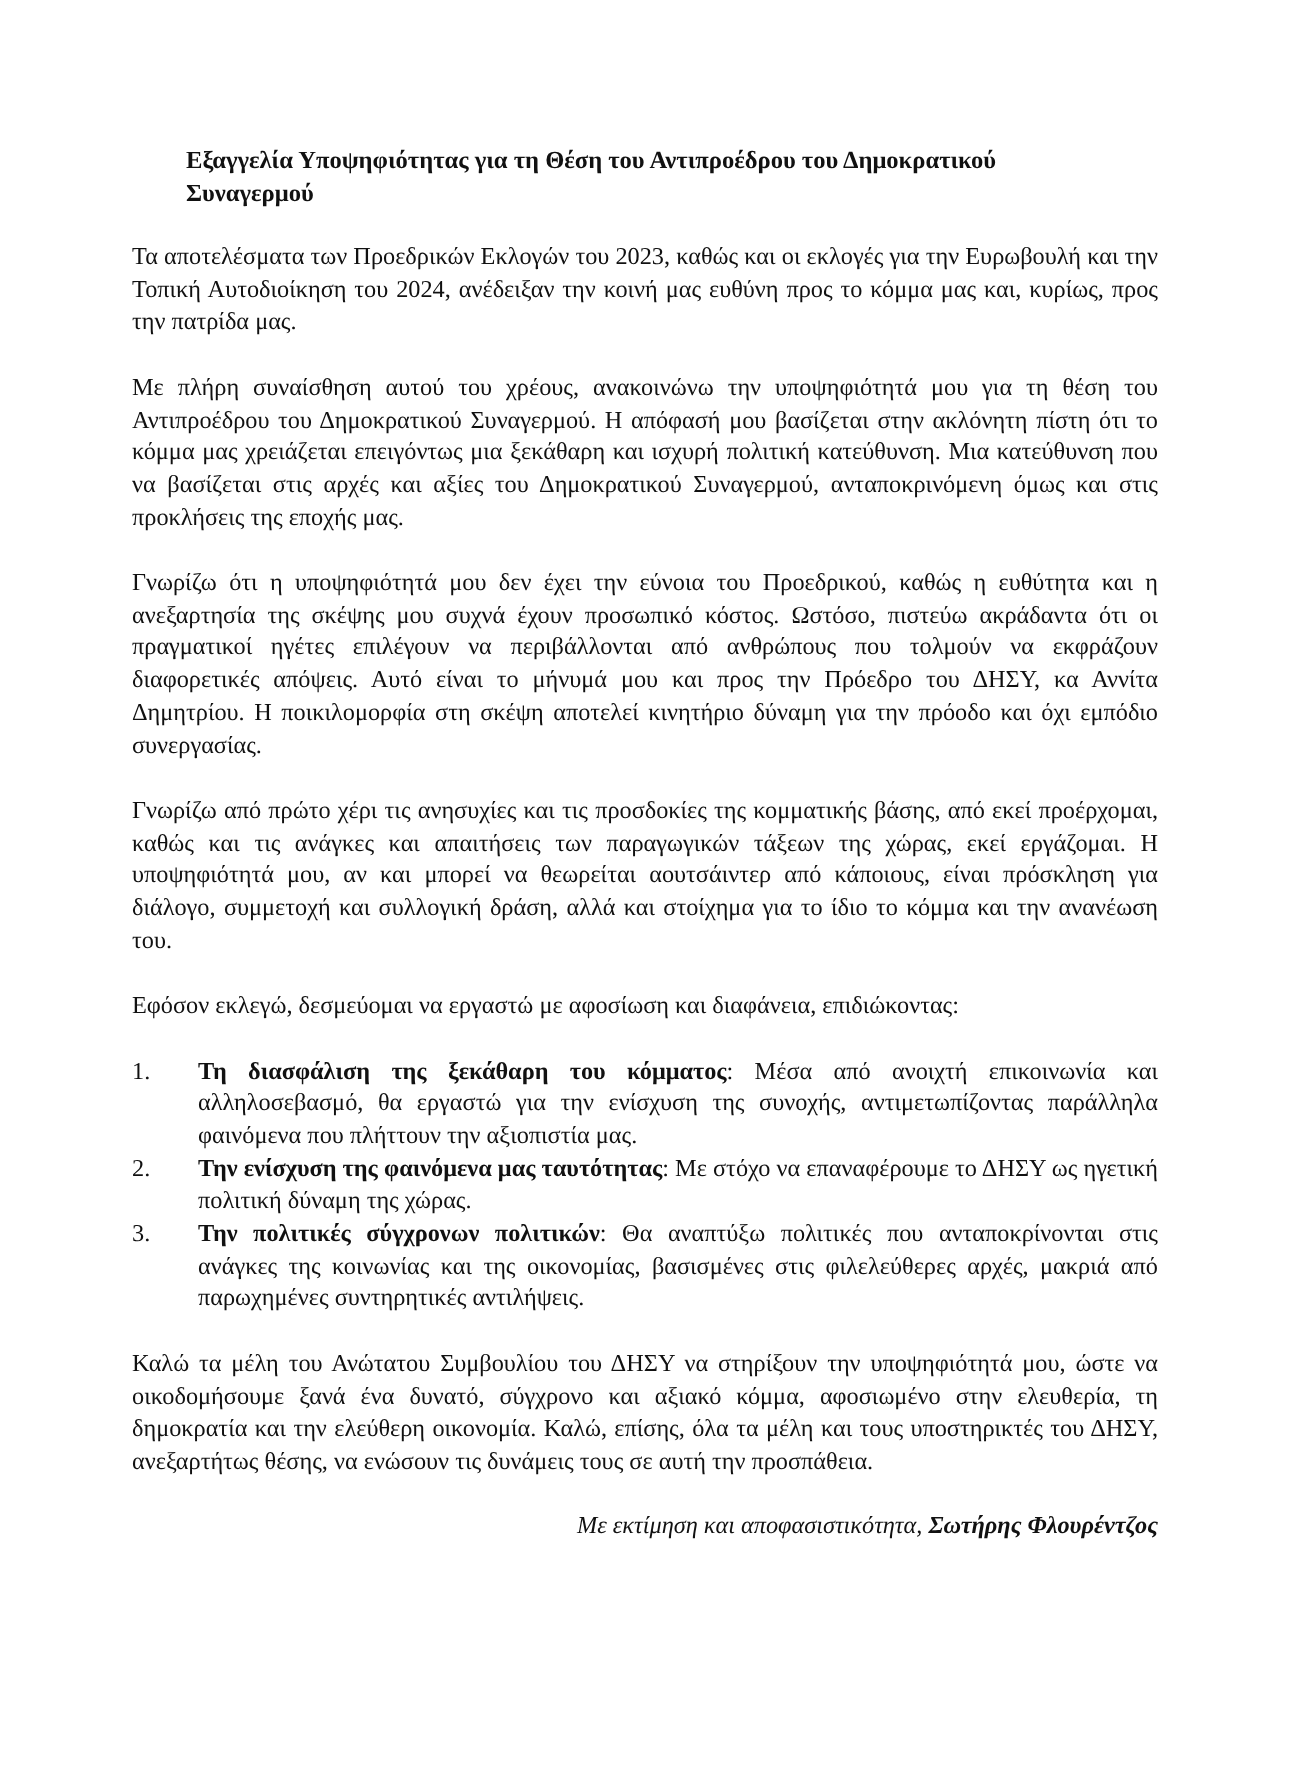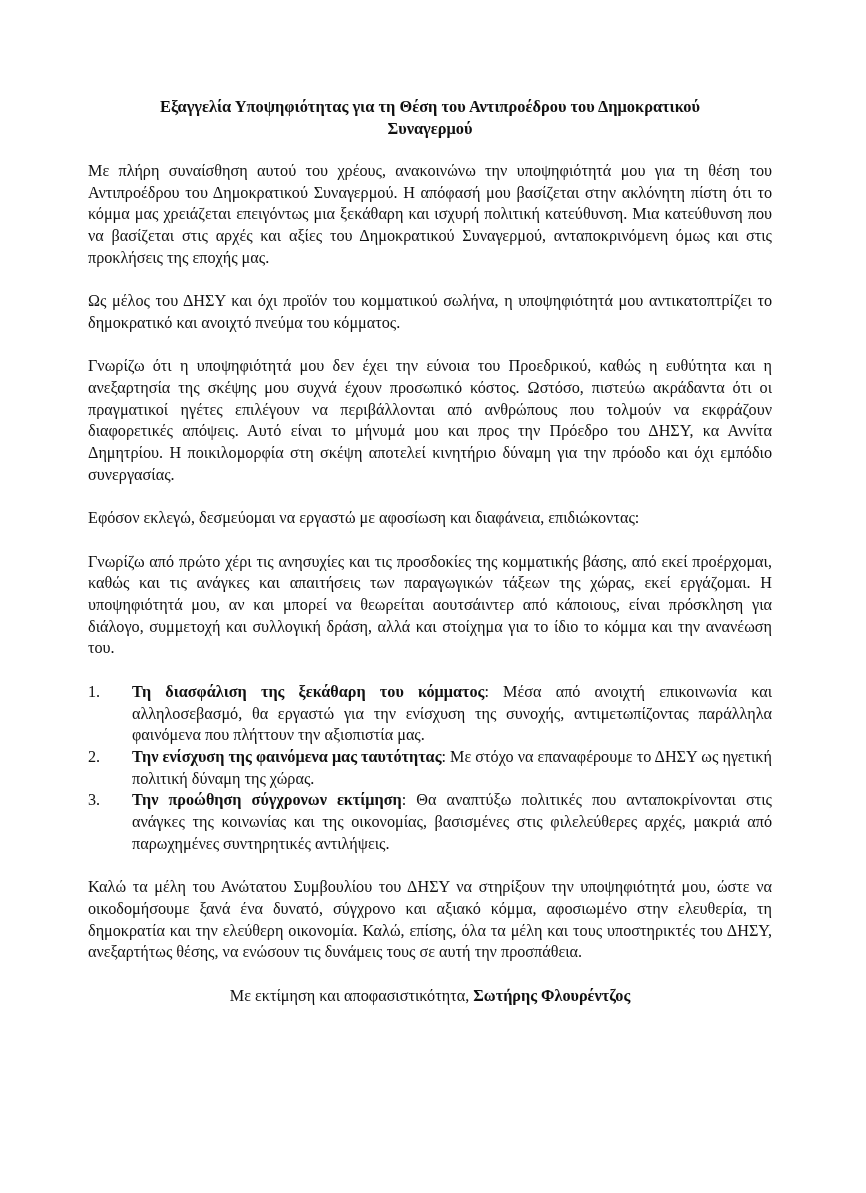--- a/index.html
+++ b/index.html
@@ -3,54 +3,54 @@
 <meta charset="utf-8">
 <style>
   html, body { margin: 0; padding: 0; background: #ffffff; }
   body { width: 866px; height: 1193px; overflow: hidden; position: relative; }
   .page {
     position: absolute; left: 88px; top: 96px; width: 684px;
     font-family: "Liberation Serif", "DejaVu Serif", serif;
     font-size: 16.2px; line-height: 21.7px; color: #111111;
   }
   .title {
-    text-align: center; font-weight: bold; font-size: 16.4px;
+    font-weight: bold; font-size: 16.4px;
     line-height: 22px; margin: 0 0 21px 0; padding: 0 36px;
   }
   p { margin: 0 0 21.7px 0; text-align: justify; }
   p.greeting { margin-bottom: 21.7px; }
   ol { list-style: none; margin: 0 0 21.7px 0; padding: 0; }
   ol li { position: relative; padding-left: 44px; text-align: justify; }
   ol li .num { position: absolute; left: 0; top: 0; }
   b { font-weight: bold; }
 </style>
 </head>
 <body>
 
 <div class="page">
   <div class="title">Εξαγγελία Υποψηφιότητας για τη Θέση του Αντιπροέδρου του Δημοκρατικού Συναγερμού</div>
 
 
+  <p>Τα αποτελέσματα των Προεδρικών Εκλογών του 2023, καθώς και οι εκλογές για την Ευρωβουλή και την Τοπική Αυτοδιοίκηση του 2024, ανέδειξαν την κοινή μας ευθύνη προς το κόμμα μας και, κυρίως, προς την πατρίδα μας.</p>
   <p>Με πλήρη συναίσθηση αυτού του χρέους, ανακοινώνω την υποψηφιότητά μου για τη θέση του Αντιπροέδρου του Δημοκρατικού Συναγερμού. Η απόφασή μου βασίζεται στην ακλόνητη πίστη ότι το κόμμα μας χρειάζεται επειγόντως μια ξεκάθαρη και ισχυρή πολιτική κατεύθυνση. Μια κατεύθυνση που να βασίζεται στις αρχές και αξίες του Δημοκρατικού Συναγερμού, ανταποκρινόμενη όμως και στις προκλήσεις της εποχής μας.</p>
-  <p>Ως μέλος του ΔΗΣΥ και όχι προϊόν του κομματικού σωλήνα, η υποψηφιότητά μου αντικατοπτρίζει το δημοκρατικό και ανοιχτό πνεύμα του κόμματος.</p>
   <p>Γνωρίζω ότι η υποψηφιότητά μου δεν έχει την εύνοια του Προεδρικού, καθώς η ευθύτητα και η ανεξαρτησία της σκέψης μου συχνά έχουν προσωπικό κόστος. Ωστόσο, πιστεύω ακράδαντα ότι οι πραγματικοί ηγέτες επιλέγουν να περιβάλλονται από ανθρώπους που τολμούν να εκφράζουν διαφορετικές απόψεις. Αυτό είναι το μήνυμά μου και προς την Πρόεδρο του ΔΗΣΥ, κα Αννίτα Δημητρίου. Η ποικιλομορφία στη σκέψη αποτελεί κινητήριο δύναμη για την πρόοδο και όχι εμπόδιο συνεργασίας.</p>
+  <p>Γνωρίζω από πρώτο χέρι τις ανησυχίες και τις προσδοκίες της κομματικής βάσης, από εκεί προέρχομαι, καθώς και τις ανάγκες και απαιτήσεις των παραγωγικών τάξεων της χώρας, εκεί εργάζομαι. Η υποψηφιότητά μου, αν και μπορεί να θεωρείται αουτσάιντερ από κάποιους, είναι πρόσκληση για διάλογο, συμμετοχή και συλλογική δράση, αλλά και στοίχημα για το ίδιο το κόμμα και την ανανέωση του.</p>
   <p>Εφόσον εκλεγώ, δεσμεύομαι να εργαστώ με αφοσίωση και διαφάνεια, επιδιώκοντας:</p>
-  <p>Γνωρίζω από πρώτο χέρι τις ανησυχίες και τις προσδοκίες της κομματικής βάσης, από εκεί προέρχομαι, καθώς και τις ανάγκες και απαιτήσεις των παραγωγικών τάξεων της χώρας, εκεί εργάζομαι. Η υποψηφιότητά μου, αν και μπορεί να θεωρείται αουτσάιντερ από κάποιους, είναι πρόσκληση για διάλογο, συμμετοχή και συλλογική δράση, αλλά και στοίχημα για το ίδιο το κόμμα και την ανανέωση του.</p>
 
   <ol>
     <li>
       <span class="num">1.</span>
       <b>Τη διασφάλιση της ξεκάθαρη του κόμματος</b><span>: Μέσα από ανοιχτή επικοινωνία και αλληλοσεβασμό, θα εργαστώ για την ενίσχυση της συνοχής, αντιμετωπίζοντας παράλληλα φαινόμενα που πλήττουν την αξιοπιστία μας.</span>
     </li>
     <li>
       <span class="num">2.</span>
       <b>Την ενίσχυση της φαινόμενα μας ταυτότητας</b><span>: Με στόχο να επαναφέρουμε το ΔΗΣΥ ως ηγετική πολιτική δύναμη της χώρας.</span>
     </li>
     <li>
       <span class="num">3.</span>
-      <b>Την προώθηση σύγχρονων εκτίμηση</b><span>: Θα αναπτύξω πολιτικές που ανταποκρίνονται στις ανάγκες της κοινωνίας και της οικονομίας, βασισμένες στις φιλελεύθερες αρχές, μακριά από παρωχημένες συντηρητικές αντιλήψεις.</span>
+      <b>Την πολιτικές σύγχρονων πολιτικών</b><span>: Θα αναπτύξω πολιτικές που ανταποκρίνονται στις ανάγκες της κοινωνίας και της οικονομίας, βασισμένες στις φιλελεύθερες αρχές, μακριά από παρωχημένες συντηρητικές αντιλήψεις.</span>
     </li>
   </ol>
 
   <p>Καλώ τα μέλη του Ανώτατου Συμβουλίου του ΔΗΣΥ να στηρίξουν την υποψηφιότητά μου, ώστε να οικοδομήσουμε ξανά ένα δυνατό, σύγχρονο και αξιακό κόμμα, αφοσιωμένο στην ελευθερία, τη δημοκρατία και την ελεύθερη οικονομία. Καλώ, επίσης, όλα τα μέλη και τους υποστηρικτές του ΔΗΣΥ, ανεξαρτήτως θέσης, να ενώσουν τις δυνάμεις τους σε αυτή την προσπάθεια.</p>
 
-  <p style="text-align:center;"><span>Με εκτίμηση και αποφασιστικότητα, </span><b>Σωτήρης Φλουρέντζος</b></p>
+  <p style="text-align:right;font-style:italic;"><span>Με εκτίμηση και αποφασιστικότητα, </span><b>Σωτήρης Φλουρέντζος</b></p>
 </div>
 
 </body></html>

